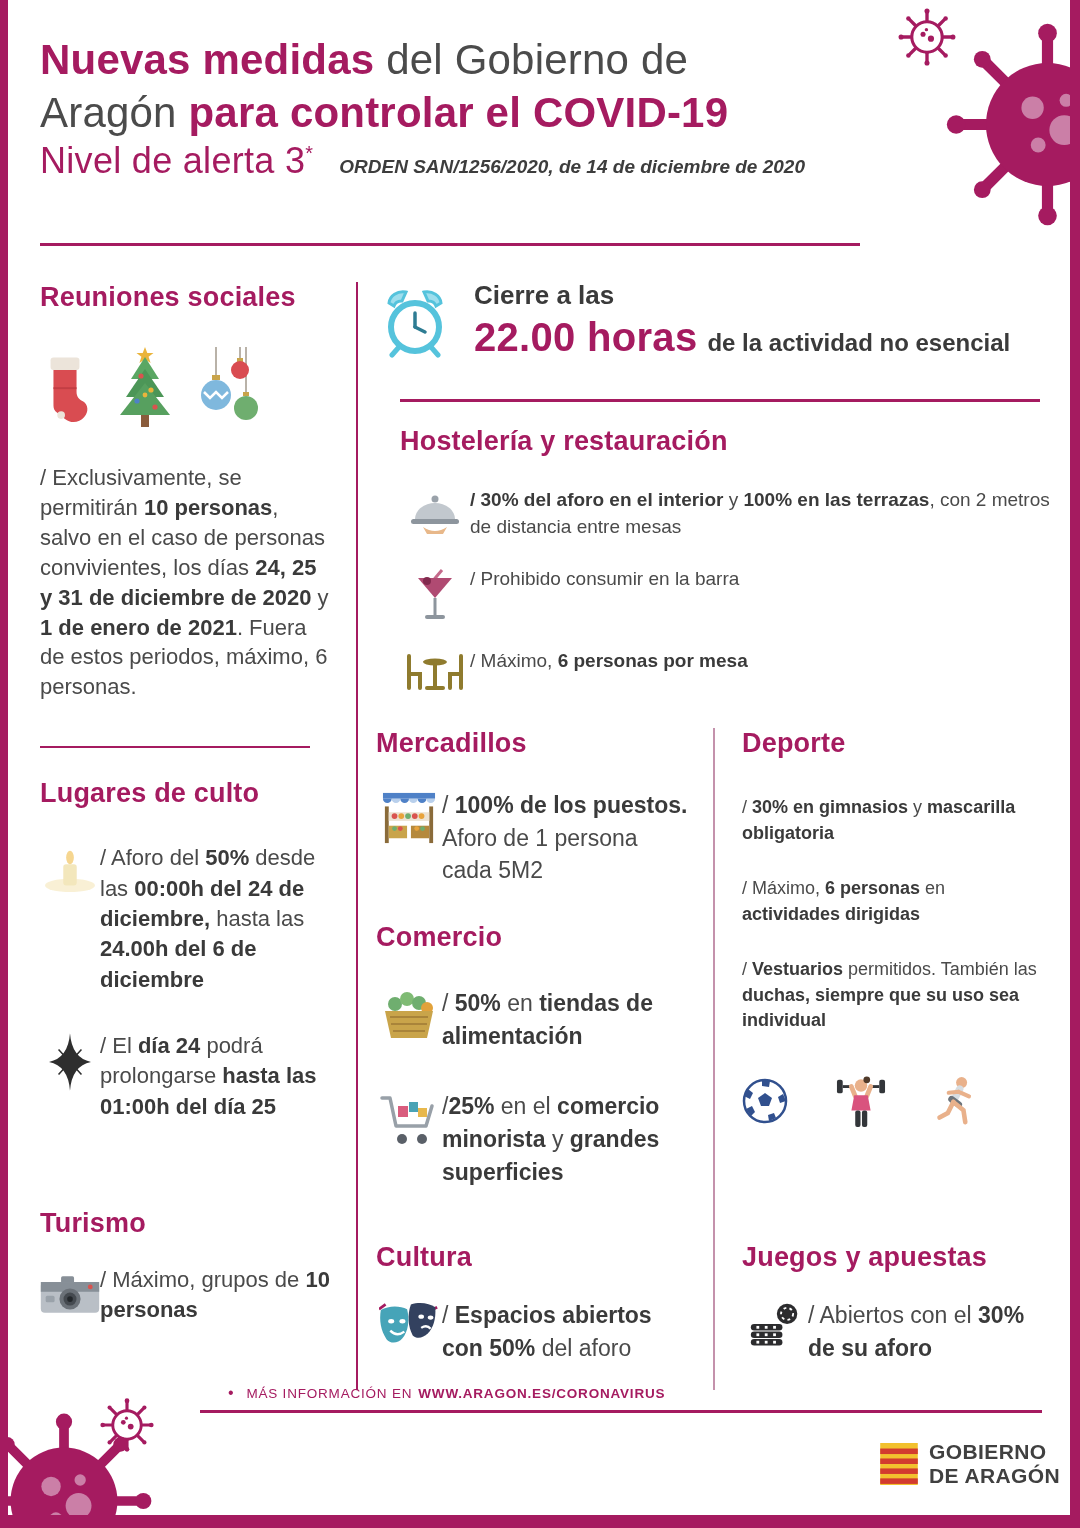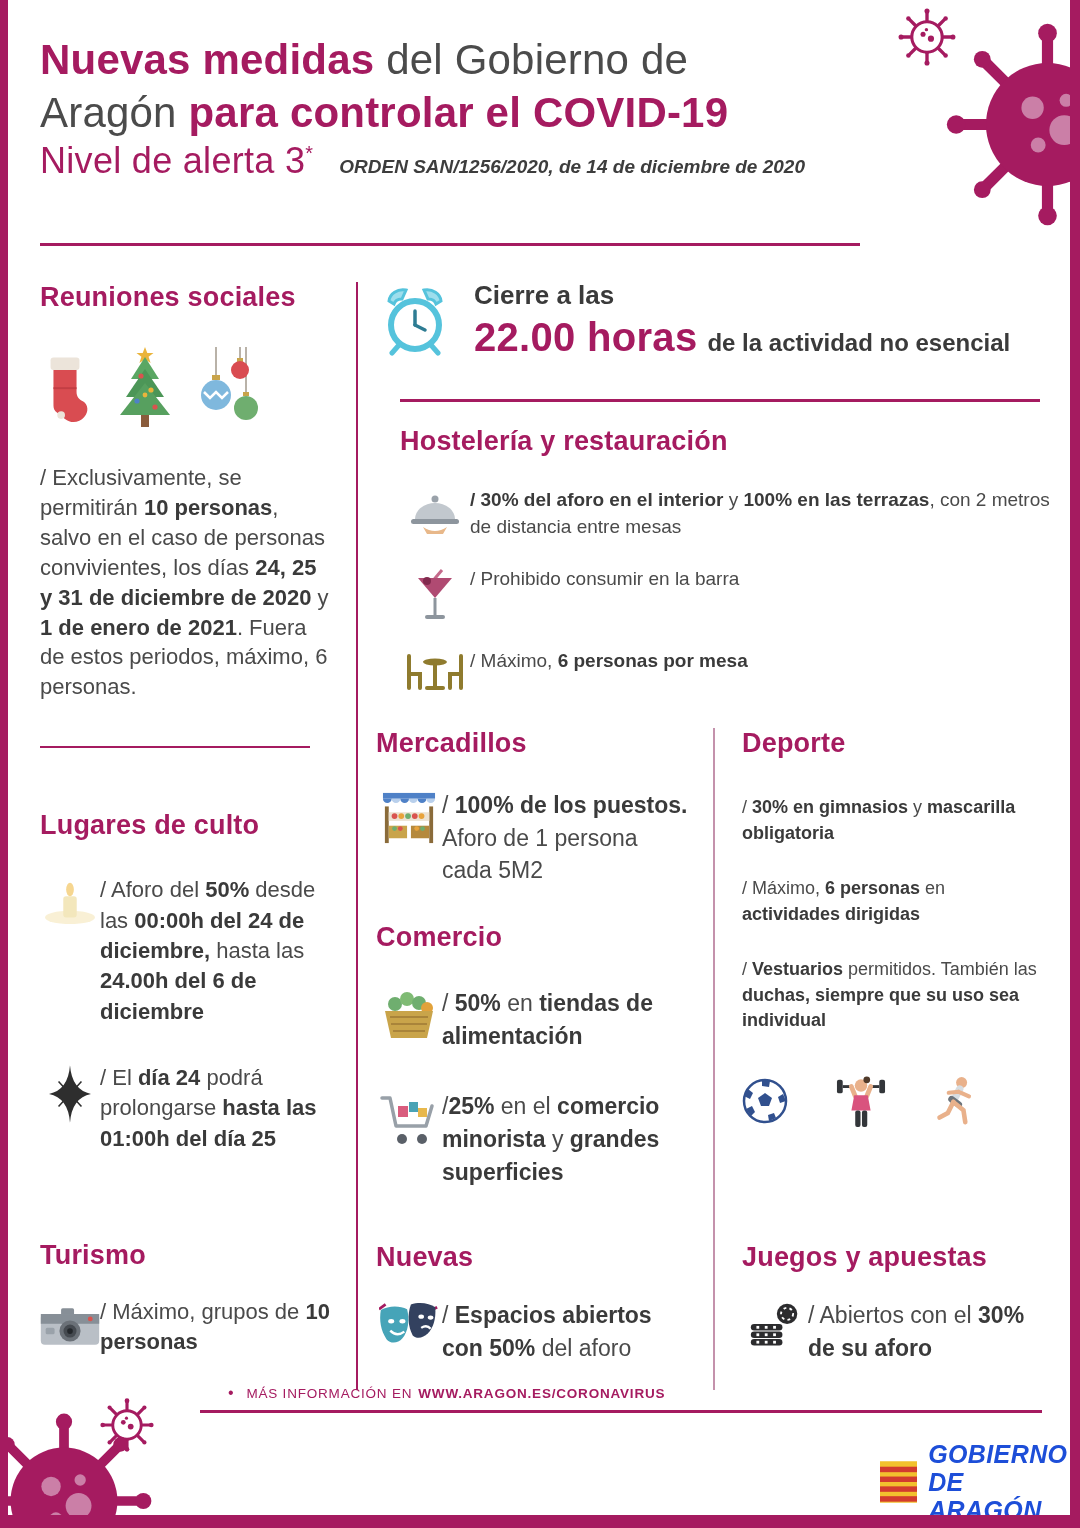--- a/index.html
+++ b/index.html
@@ -36,37 +36,37 @@
   .virus-bot-small{position:absolute;left:98px;top:1396px;width:58px;height:58px;z-index:1;}
   .virus-bot-large{position:absolute;left:-25px;top:1412px;width:178px;height:178px;z-index:1;}
 
   .h2{font-size:27px;font-weight:800;color:var(--accent);letter-spacing:.2px;}
 
   
   .left-col{position:absolute;left:40px;top:282px;width:300px;}
   .xmas-row{display:flex;align-items:flex-end;gap:22px;margin-top:26px;height:92px;}
   .left-col .lead-p{margin-top:32px;width:292px;font-size:22px;line-height:1.36;}
   .sub-rule{width:270px;height:2px;margin-top:44px;}
-  .left-col .h2.mt{margin-top:62px;}
+  .left-col .h2.mt{margin-top:30px;}
   .left-col .h2.mt-big{margin-top:86px;}
   .item{display:flex;margin-top:28px;}
   .item .icon-cell{flex:none;display:flex;justify-content:center;align-items:flex-start;padding-top:2px;}
   .left-col .item .icon-cell{width:60px;}
   .left-col .item p{font-size:22px;line-height:1.38;width:232px;}
   .item-center{align-items:center;}
   .item-center .icon-cell{align-items:center;padding-top:0;}
   .turismo-item{margin-top:26px;}
   .turismo-item .icon-cell{width:84px;}
 
   
   .v-div1{position:absolute;left:356px;top:282px;width:2px;height:1108px;background:var(--accent);}
   .v-div2{position:absolute;left:713px;top:728px;width:1.5px;height:662px;background:#c492ac;}
 
   
-  .cierre{position:absolute;left:382px;top:280px;width:670px;display:flex;align-items:flex-start;}
+  .cierre{position:absolute;left:382px;top:280px;width:670px;display:flex;align-items:center;}
   .clock-svg{flex:none;margin-top:4px;}
   .cierre-text{margin-left:26px;}
   .cierre-lead{font-size:26px;font-weight:700;color:var(--dark);}
   .cierre-line2{margin-top:4px;display:flex;align-items:baseline;}
   .cierre-time{font-size:40px;font-weight:800;color:var(--accent);letter-spacing:.3px;}
   .cierre-tail{font-size:24px;font-weight:700;color:var(--dark);margin-left:10px;}
   .cierre-rule{position:absolute;left:400px;top:399px;width:640px;height:3px;}
 
   
   .hosteleria{position:absolute;left:400px;top:426px;width:676px;}
@@ -87,21 +87,21 @@
   .dep-item{margin-top:30px;font-size:18px;line-height:1.42;}
   .dep-item.first{margin-top:36px;}
   .sport-icons{margin-top:40px;display:flex;align-items:center;gap:48px;}
 
   
   .footer-info{position:absolute;left:228px;top:1384px;color:var(--accent);font-size:13.5px;letter-spacing:.8px;display:flex;align-items:center;}
   .f-bullet{font-size:16px;margin-right:12px;}
   .f-link{font-weight:800;margin-left:6px;}
   .footer-rule{position:absolute;left:200px;top:1410px;width:842px;height:3px;}
   .logo{position:absolute;left:880px;top:1440px;display:flex;align-items:center;gap:11px;z-index:2;}
-  .logo-text{font-size:25px;font-weight:800;color:#1d4ed8;line-height:1.12;letter-spacing:.4px;font-style:italic;}
+  .logo-text{font-size:21px;font-weight:800;color:#404040;line-height:1.12;letter-spacing:.4px;}
 </style>
 </head>
 <body>
 
 <div class="poster">
 
   <div class="rule frame-left"></div>
   <div class="rule frame-right"></div>
   <div class="rule frame-bottom"></div>
 
@@ -421,21 +421,21 @@
         <path d="M28 15 l-7 13" stroke="#d7dde2" stroke-width="8" stroke-linecap="round"></path>
         <path d="M27 18 l11 5 M27 18 l-11 1" stroke="#e9b18b" stroke-width="4.5" stroke-linecap="round" fill="none"></path>
         <path d="M19 26 l8 6" stroke="#6d747b" stroke-width="7" stroke-linecap="round"></path>
         <path d="M21 29 l11 9 2 13" stroke="#e9b18b" stroke-width="5" fill="none" stroke-linecap="round"></path>
         <path d="M21 29 l-6 12 -9 5" stroke="#e9b18b" stroke-width="5" fill="none" stroke-linecap="round"></path>
       </svg>
     </div>
   </section>
 
   <section class="cultura">
-    <h2 class="h2">Nuevas</h2>
+    <h2 class="h2">Cultura</h2>
     <div class="item" style="margin-top:26px;">
       <span class="icon-cell">
         <svg width="60" height="50" viewBox="0 0 64 52">
           <path d="M62 6 l-6 3" stroke="#a51b60" stroke-width="3"></path>
           <path d="M0 8 l7 -5" stroke="#a51b60" stroke-width="3"></path>
           <path d="M34 3 c10 -3 20 -1 26 3 c1 12 -2 22 -8 28 c-5 5 -12 6 -16 2 c-5 -9 -6 -22 -2 -33 z" fill="#33415f"></path>
           <ellipse cx="45" cy="16" rx="3" ry="2.2" fill="#fff"></ellipse>
           <ellipse cx="55" cy="17" rx="3" ry="2.2" fill="#fff"></ellipse>
           <path d="M45 28 q6 -4 10 1" stroke="#fff" stroke-width="2.5" fill="none"></path>
           <path d="M2 9 c8 -5 20 -5 28 -1 c3 12 1 24 -5 31 c-5 6 -13 6 -17 1 c-6 -9 -8 -20 -6 -31 z" fill="#46a4b8"></path>

